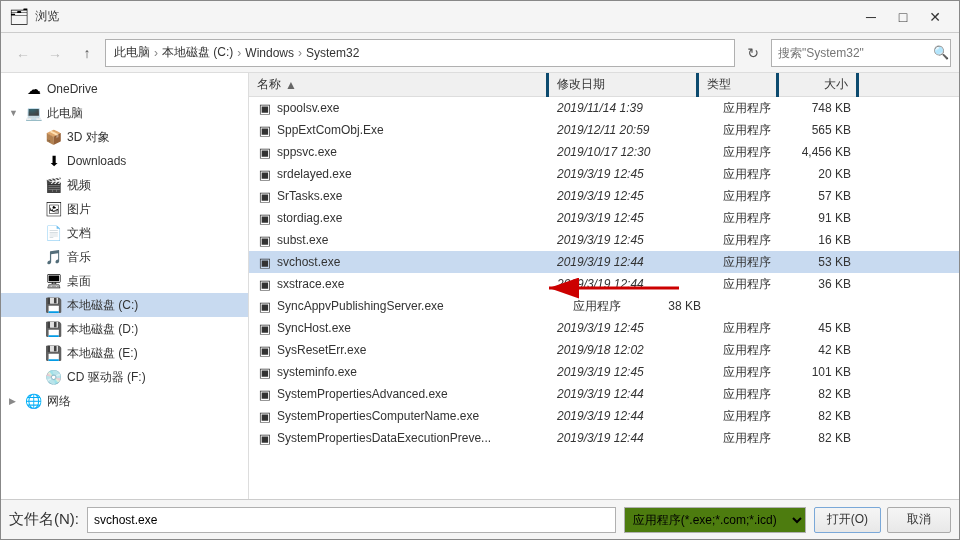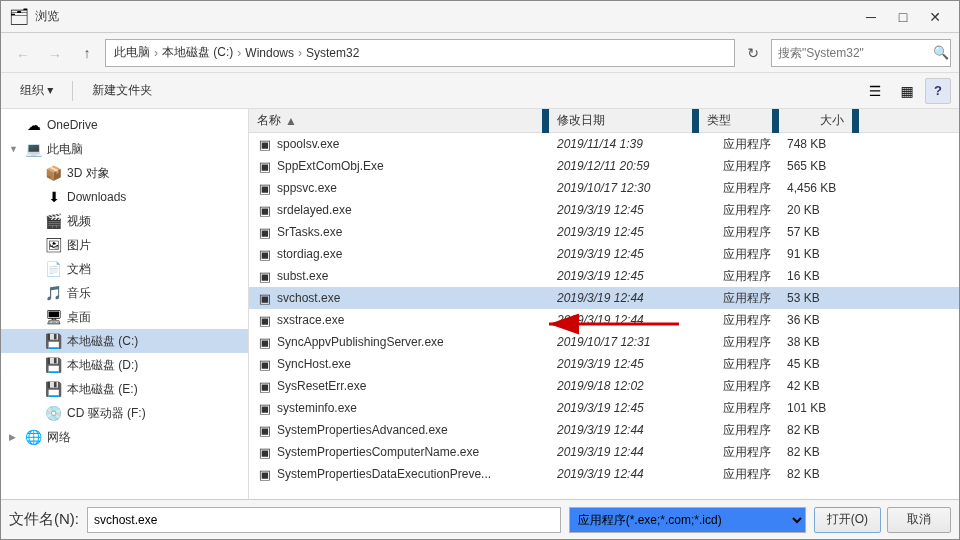--- a/index.html
+++ b/index.html
@@ -141,21 +141,21 @@
     .sidebar-expand { width: 12px; font-size: 9px; color: #888; flex-shrink: 0; }
     
     .file-list-header {
       height: 24px; display: flex; align-items: center;
       background: #f0f0f0; border-bottom: 1px solid #ddd;
       padding: 0;
     }
     .col-header {
       height: 24px; display: flex; align-items: center;
       padding: 0 8px; font-size: 12px; color: #333;
-      border-right: 7px solid #0c4a6e; cursor: pointer; white-space: nowrap;
+      border-right: 3px solid #0c4a6e; cursor: pointer; white-space: nowrap;
       user-select: none;
     }
     .col-name { flex: 0 0 300px; }
     .col-date { flex: 0 0 150px; }
     .col-type { flex: 0 0 80px; }
     .col-size { flex: 0 0 80px; justify-content: flex-end; }
     .col-header .sort-arrow { margin-left: 4px; color: #666; }
     
     .file-list {
       flex: 1; overflow-y: auto; overflow-x: hidden;
@@ -168,43 +168,43 @@
       height: 22px; display: flex; align-items: center;
       padding: 0; cursor: pointer;
       border-bottom: none;
     }
     .file-row.selected { background: #c8daf0; }
     
     .cell { padding: 0 8px; font-size: 12px; color: #333; white-space: nowrap; overflow: hidden; text-overflow: ellipsis; }
     .cell-name { flex: 0 0 300px; display: flex; align-items: center; gap: 4px; }
     .cell-date { flex: 0 0 150px; font-style: italic; }
     .cell-type { flex: 0 0 80px; text-align: right; }
-    .cell-size { flex: 0 0 80px; padding-right: 8px; }
+    .cell-size { flex: 0 0 80px; text-align: right; padding-right: 8px; }
     .file-icon { font-size: 13px; width: 16px; text-align: center; flex-shrink: 0; }
     
     
     .bottom-bar {
       height: 40px;
       background: #f5f5f5;
       border-top: 1px solid #ccc;
       display: flex; align-items: center;
       padding: 0 8px; gap: 8px;
     }
     .filename-label { font-size: 15px; color: #333; white-space: nowrap; }
     .filename-input {
       flex: 1; height: 26px;
       border: 1px solid #b0b0b0;
       padding: 0 6px; font-size: 12px;
       outline: none;
     }
     .filetype-select {
-      height: 26px; width: 237px;
+      height: 26px; width: 182px;
       border: 1px solid #b0b0b0;
       font-size: 12px; padding: 0 4px;
-      background: #3b82f6;
+      background: #4d7c0f;
       cursor: pointer;
     }
     .action-buttons { display: flex; gap: 6px; }
     .action-btn {
       height: 26px; min-width: 64px;
       border: 1px solid #aaa;
       background: linear-gradient(to bottom, #f5f5f5, #e8e8e8);
       cursor: pointer; font-size: 12px; color: #333;
       padding: 0 12px; border-radius: 2px;
     }
@@ -245,34 +245,20 @@
         <span>System32</span>
       </div>
     </div>
     <button class="refresh-btn">↻</button>
     <div class="search-box">
       <input type="text" placeholder="搜索&quot;System32&quot;" style="">
       <span class="search-icon">🔍</span>
     </div>
   </div>
 
-  <div class="toolbar">
-    <button class="toolbar-btn">
-      <span>组织 ▾</span>
-    </button>
-    <div class="toolbar-separator"></div>
-    <button class="toolbar-btn">
-      <span>新建文件夹</span>
-    </button>
-    <div class="toolbar-right">
-      <button class="view-btn">☰</button>
-      <button class="view-btn">▦</button>
-      <button class="help-btn">?</button>
-    </div>
-  </div>
 
   <div class="main-content">
 
     <div class="sidebar">
 
       <div class="sidebar-item" style="padding-left:8px;">
         <span class="sidebar-expand"></span>
         <span class="icon">☁</span>
         <span class="label">OneDrive</span>
       </div>
@@ -454,21 +440,20 @@
     </div>
     <div class="cell cell-date">2019/3/19 12:44</div>
     <div class="cell cell-type">应用程序</div>
     <div class="cell cell-size">36 KB</div>
   </div>
           <div class="file-row">
     <div class="cell cell-name">
       <span class="file-icon">▣</span>
       <span>SyncAppvPublishingServer.exe</span>
     </div>
-    <div class="cell cell-date">2019/10/17 12:31</div>
     <div class="cell cell-type">应用程序</div>
     <div class="cell cell-size">38 KB</div>
   </div>
           <div class="file-row">
     <div class="cell cell-name">
       <span class="file-icon">▣</span>
       <span>SyncHost.exe</span>
     </div>
     <div class="cell cell-date">2019/3/19 12:45</div>
     <div class="cell cell-type">应用程序</div>

